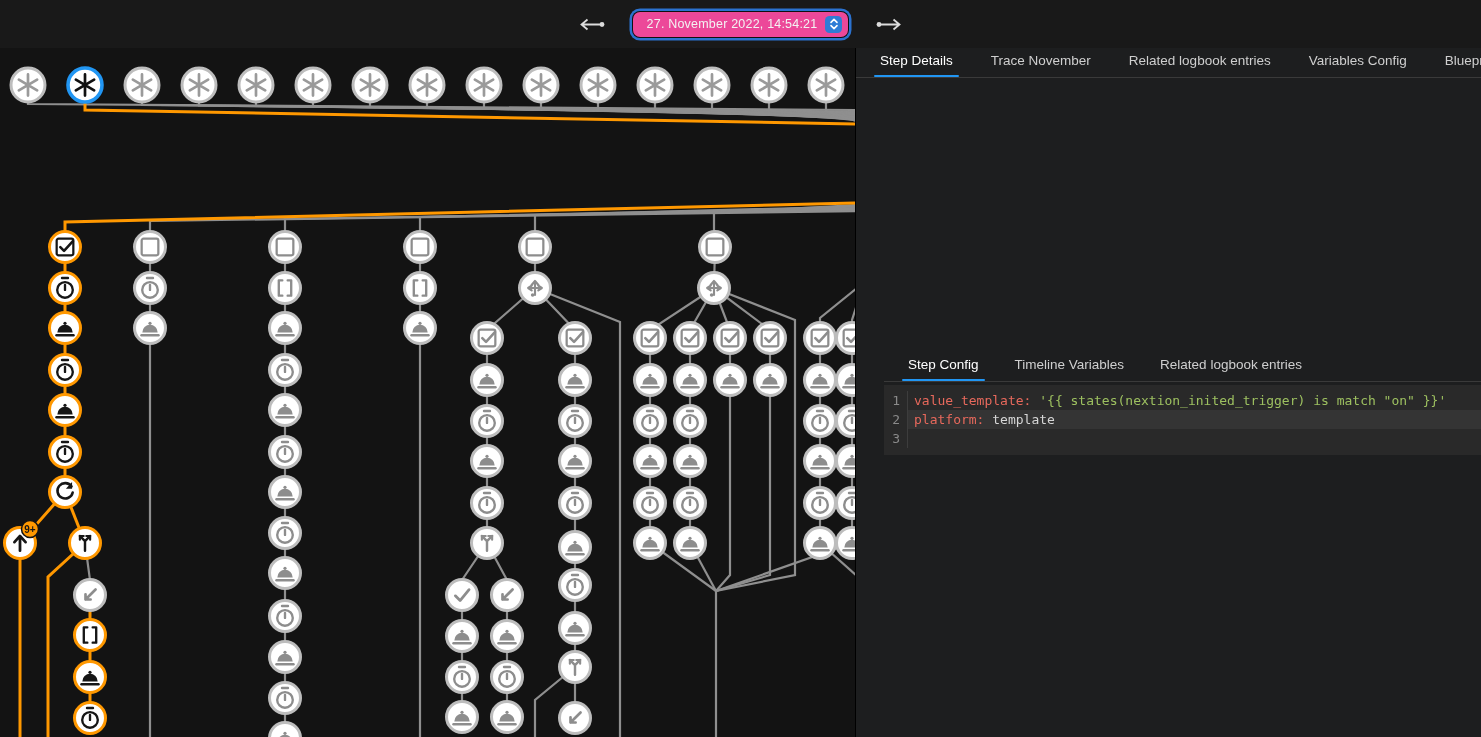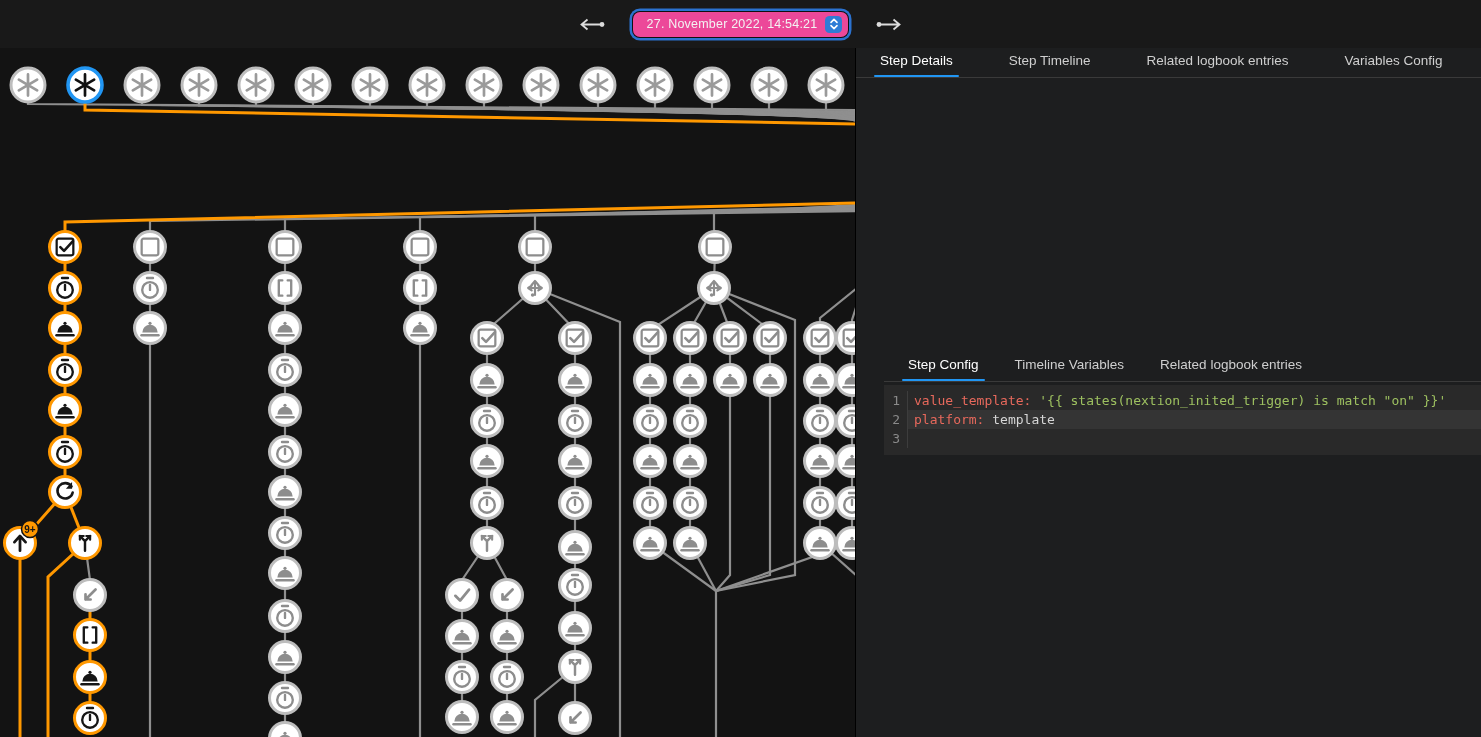--- a/index.html
+++ b/index.html
@@ -13,21 +13,21 @@
          border-radius:7px;padding:4px 6px 4px 14px;box-shadow:0 0 0 1px #101010,0 0 0 3.5px #2b72cf;}
   #trace-select .val{font-size:12.5px;color:#f3f3f3;letter-spacing:.2px;}
   #trace-select .caret{width:17px;height:17px;border-radius:4.5px;background:#2e7cd6;
          display:flex;align-items:center;justify-content:center;}
   
   #graph-wrap{position:absolute;left:0;top:0;width:855px;height:737px;}
   #graph-wrap svg{position:absolute;left:0;top:0;}
   
   #right{position:absolute;left:855px;top:48px;width:626px;height:689px;background:#1d1e1f;
          border-left:1px solid #000;box-sizing:border-box;}
-  .tabbar{display:flex;gap:52px;padding:0 0 0 22px;border-bottom:1px solid #3a3a3a;height:29px;
+  .tabbar{display:flex;gap:34px;padding:0 0 0 22px;border-bottom:1px solid #3a3a3a;height:29px;
           align-items:flex-end;}
   .tab{background:none;border:none;color:#cfcfcf;font-size:13.5px;padding:0 2px 9px 2px;cursor:pointer;
        font-family:"Liberation Sans",sans-serif;position:relative;white-space:nowrap;}
   .tab.active{color:#fff;}
   .tab.active::after{content:"";position:absolute;left:-4px;right:-4px;bottom:0;height:2.5px;
        background:#2196f3;border-radius:2px;}
   #executed-line{padding:24px 0 0 22px;font-size:14.5px;color:#dadada;}
   #bottom-panel{position:absolute;left:0;top:304px;width:626px;margin-left:28px;}
   #bottom-panel .tabbar{gap:32px;}
   
@@ -894,21 +894,21 @@
       <svg width="27" height="13" viewBox="0 0 27 13">
         <circle cx="3" cy="6.5" r="2.4" fill="#dcdcdc"></circle>
         <path d="M3 6.5 H23 M17.5 1.5 L23.5 6.5 L17.5 11.5" stroke="#dcdcdc" stroke-width="1.8" fill="none"></path>
       </svg>
     </button>
   </div>
 
   <div id="right">
     <div class="tabbar" id="details-tabbar">
         <button class="tab active">Step Details</button>
-        <button class="tab">Step Timeline</button>
+        <button class="tab">Trace November</button>
         <button class="tab">Related logbook entries</button>
         <button class="tab">Variables Config</button>
         <button class="tab">Blueprint Config</button>
       </div>
 
     <div id="bottom-panel">
       <div class="tabbar" id="config-tabbar">
           <button class="tab active">Step Config</button>
           <button class="tab">Timeline Variables</button>
           <button class="tab">Related logbook entries</button>

